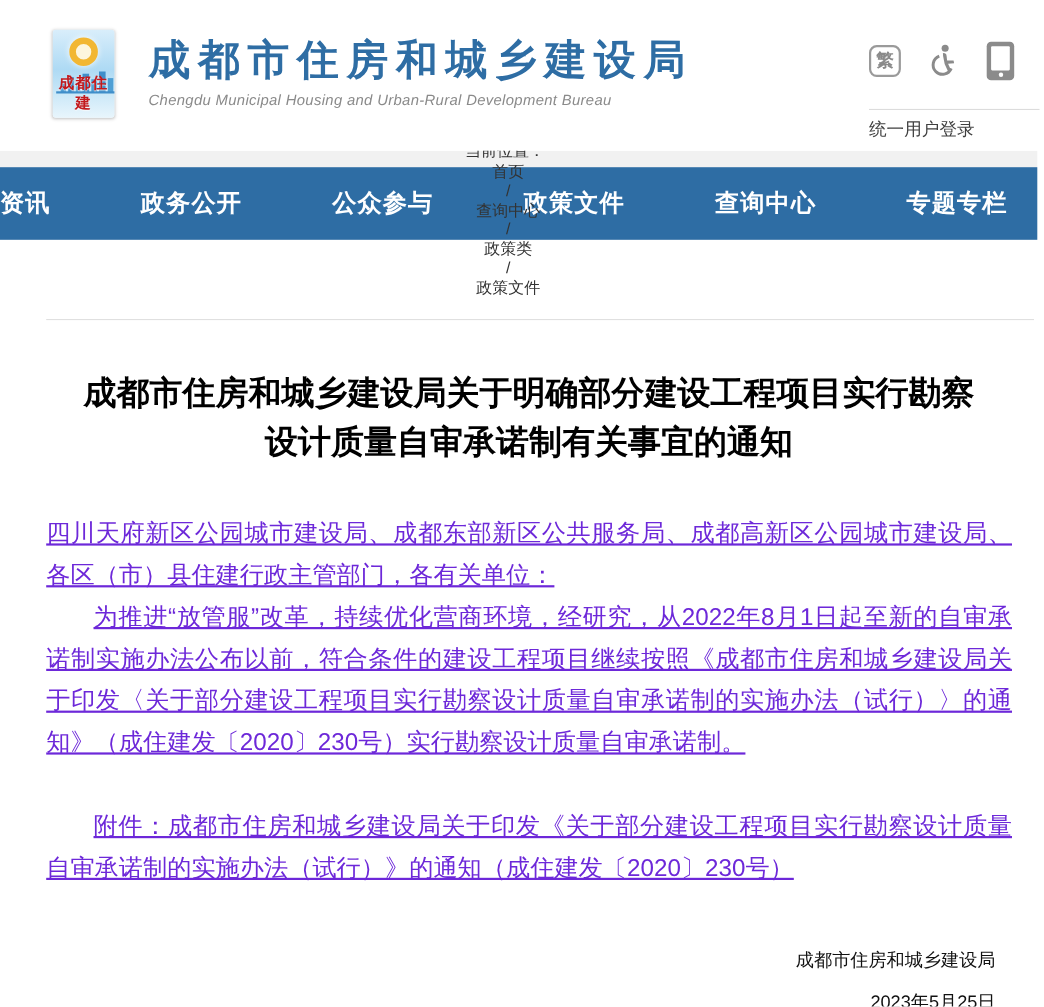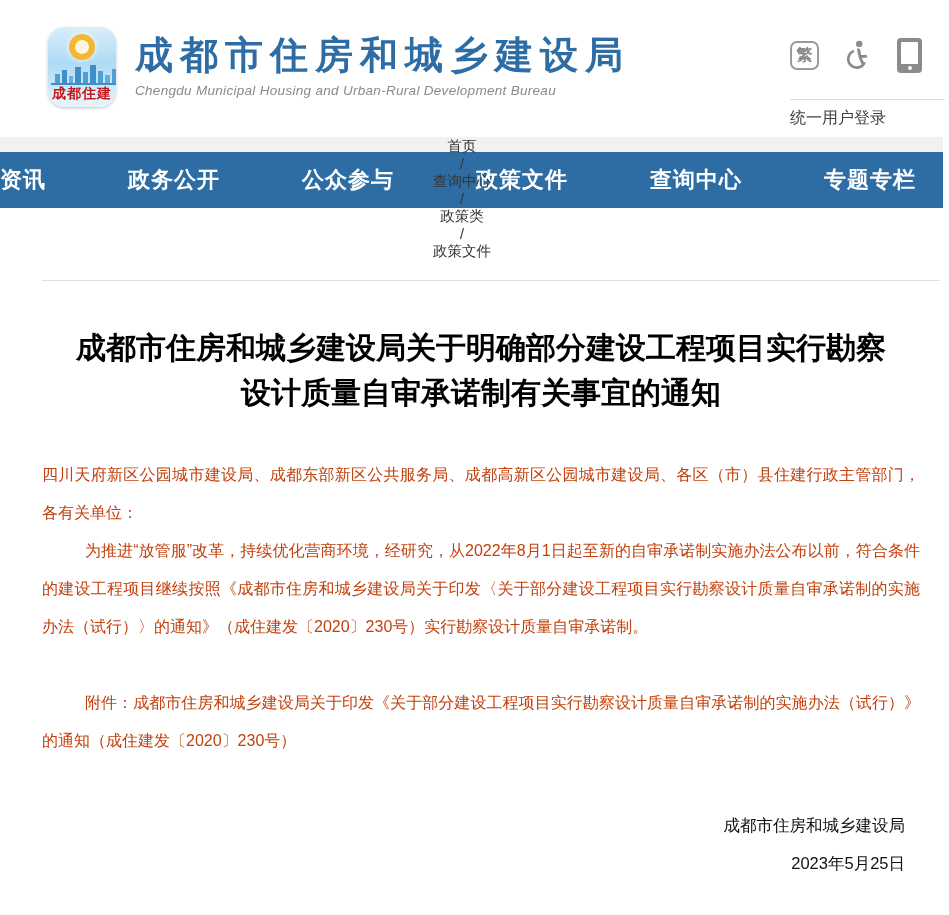--- a/index.html
+++ b/index.html
@@ -9,21 +9,21 @@
     font-family: "Liberation Sans", sans-serif;
     color: #1a1a1a;
     position: relative;
     overflow: hidden;
   }
 
   
   .site-header { position: relative; height: 137px; background: #ffffff; }
   .logo {
     position: absolute; left: 48px; top: 27px;
-    width: 68px; height: 80px; border-radius: 16px; overflow: hidden;
+    width: 56px; height: 80px; border-radius: 3px; overflow: hidden;
     background: linear-gradient(180deg, #d9eefb 0%, #aedaf4 45%, #cde9f8 75%, #e8f5fc 100%);
     box-shadow: 0 1px 3px rgba(0,0,0,.25);
     cursor: pointer;
   }
   .logo-sun {
     position: absolute; left: 50%; top: 7px; transform: translateX(-50%);
     width: 26px; height: 26px; border-radius: 50%;
     border: 6px solid #f2b733;
     background: #fdf6de;
     box-shadow: 0 0 6px rgba(255,255,255,.9);
@@ -67,21 +67,21 @@
     width: 4px; height: 4px; border-radius: 50%; background: #ffffff;
   }
   .login-link {
     margin-top: 27px; padding-top: 8px; border-top: 1px solid #dcdcdc;
     font-size: 16px; color: #3f3f3f; cursor: pointer; white-space: nowrap;
   }
 
   
   .gray-strip { width: 943px; height: 15px; background: #f1f1f1; }
   .main-nav {
-    width: 943px; height: 56px; background: #2e6da4;
+    width: 943px; height: 66px; background: #2e6da4;
     display: flex; align-items: center; column-gap: 82px;
   }
   .main-nav .nav-item {
     color: #ffffff; font-size: 22px; font-weight: bold; letter-spacing: 1px;
     white-space: nowrap; cursor: pointer;
   }
 
   
   .breadcrumb-row {
     margin-top: 33px; padding-right: 25px; height: 20px;
@@ -109,21 +109,21 @@
 
   
   .article { padding: 0 29px 0 42px; }
   .doc-title {
     margin-top: 44px; text-align: center;
     font-size: 30px; font-weight: bold; color: #000000; line-height: 45px;
   }
   .doc-number {
     margin-top: 27px; text-align: center; font-size: 17px; color: #000000;
   }
-  .body-text { margin-top: 41px; font-size: 16px; line-height: 38px; color: #c2410c; }
+  .body-text { margin-top: 41px; font-size: 22px; line-height: 38px; color: #6d28d9; text-decoration: underline; }
   .para { text-align: justify; }
   .para.indent { text-indent: 43px; }
   .para + .para.gap { margin-top: 38px; }
   .signature-block { margin-top: 46px; padding-right: 15px; text-align: right;
     font-size: 16.5px; line-height: 38px; color: #111111; }
 </style>
 </head>
 <body>
 
 <header class="site-header">

